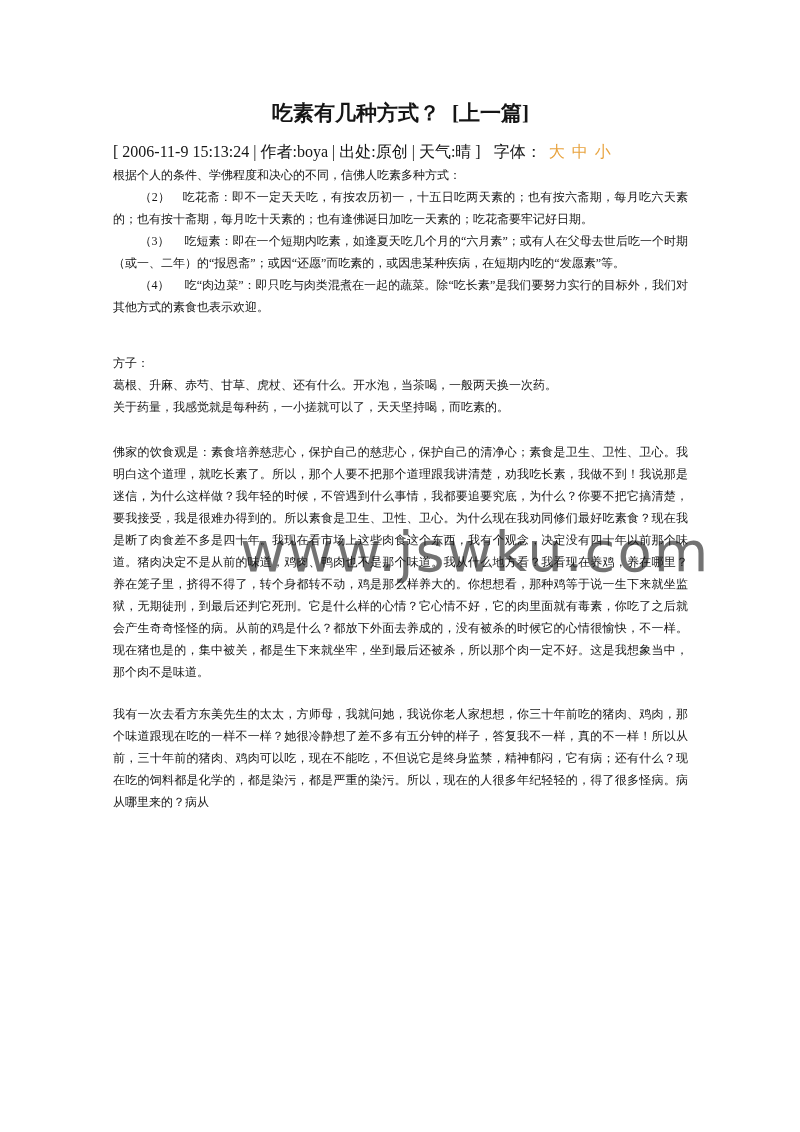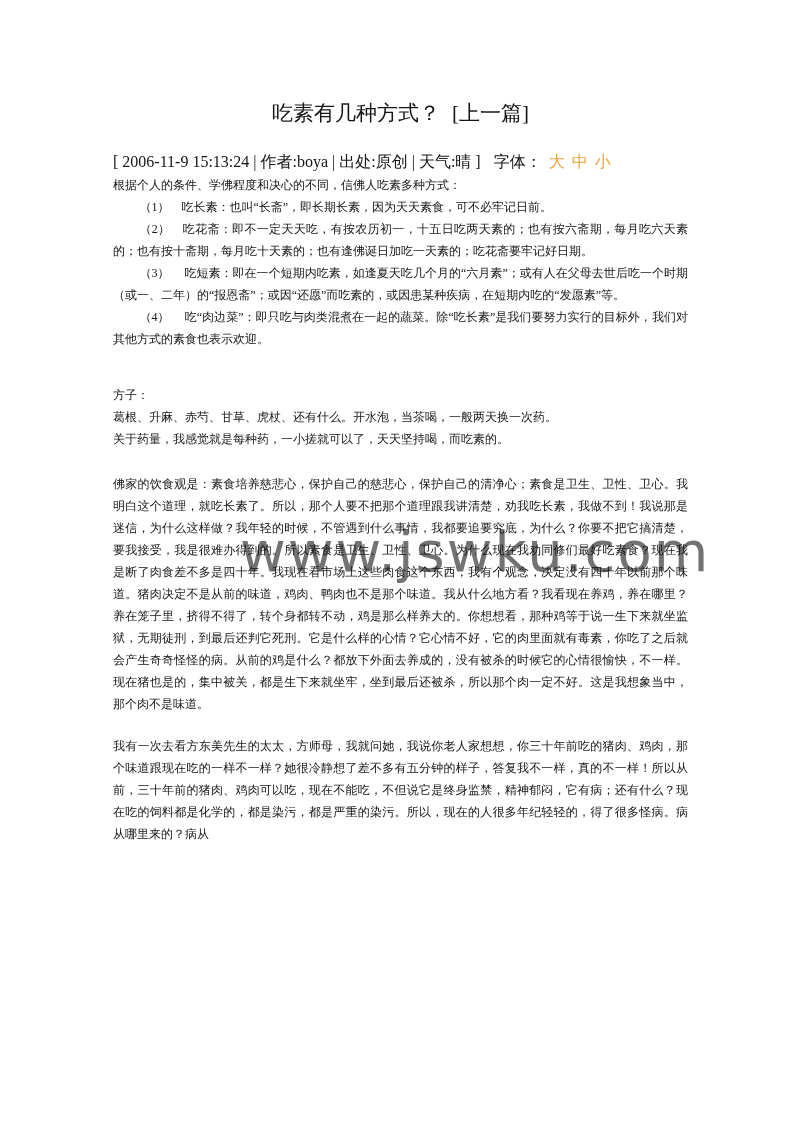--- a/index.html
+++ b/index.html
@@ -27,24 +27,24 @@
     color: #737373;
     user-select: none;
     white-space: nowrap;
   }
   .content {
     position: relative;
     z-index: 1;
     padding: 100px 112px 0 113px;
   }
   .title-line {
-    margin: 0 0 25px 0;
+    margin: 0 0 15px 0;
     text-align: center;
     font-size: 21px;
-    font-weight: normal;
+    font-weight: bold;
     line-height: 26px;
   }
   .prev-link { margin-left: 12px; }
   .meta-line {
     font-size: 16px;
     line-height: 22px;
     margin-bottom: 1px;
     white-space: nowrap;
   }
   .font-label { margin-left: 9px; }
@@ -78,21 +78,20 @@
       <span>吃素有几种方式？</span><span class="prev-link">[上一篇]</span>
     </h1>
 
     <div class="meta-line">
       <span>[ 2006-11-9 15:13:24 |  作者:boya |  出处:原创  |  天气:晴  ]</span>
       <span class="font-label">字体：</span><span class="font-opt">大</span><span class="font-opt">中</span><span class="font-opt">小</span>
     </div>
 
     <p>根据个人的条件、学佛程度和决心的不同，信佛人吃素多种方式：</p>
 
-    <p class="list-item">（1）　吃长素：也叫“长斋”，即长期长素，因为天天素食，可不必牢记日前。</p>
     <p class="list-item">（2）　吃花斋：即不一定天天吃，有按农历初一，十五日吃两天素的；也有按六斋期，每月吃六天素的；也有按十斋期，每月吃十天素的；也有逢佛诞日加吃一天素的；吃花斋要牢记好日期。</p>
     <p class="list-item">（3）　 吃短素：即在一个短期内吃素，如逢夏天吃几个月的“六月素”；或有人在父母去世后吃一个时期（或一、二年）的“报恩斋”；或因“还愿”而吃素的，或因患某种疾病，在短期内吃的“发愿素”等。</p>
     <p class="list-item">（4）　 吃“肉边菜”：即只吃与肉类混煮在一起的蔬菜。除“吃长素”是我们要努力实行的目标外，我们对其他方式的素食也表示欢迎。</p>
 
     <div class="recipe-block">
       <p>方子：</p>
       <p>葛根、升麻、赤芍、甘草、虎杖、还有什么。开水泡，当茶喝，一般两天换一次药。</p>
       <p>关于药量，我感觉就是每种药，一小搓就可以了，天天坚持喝，而吃素的。</p>
     </div>
 

